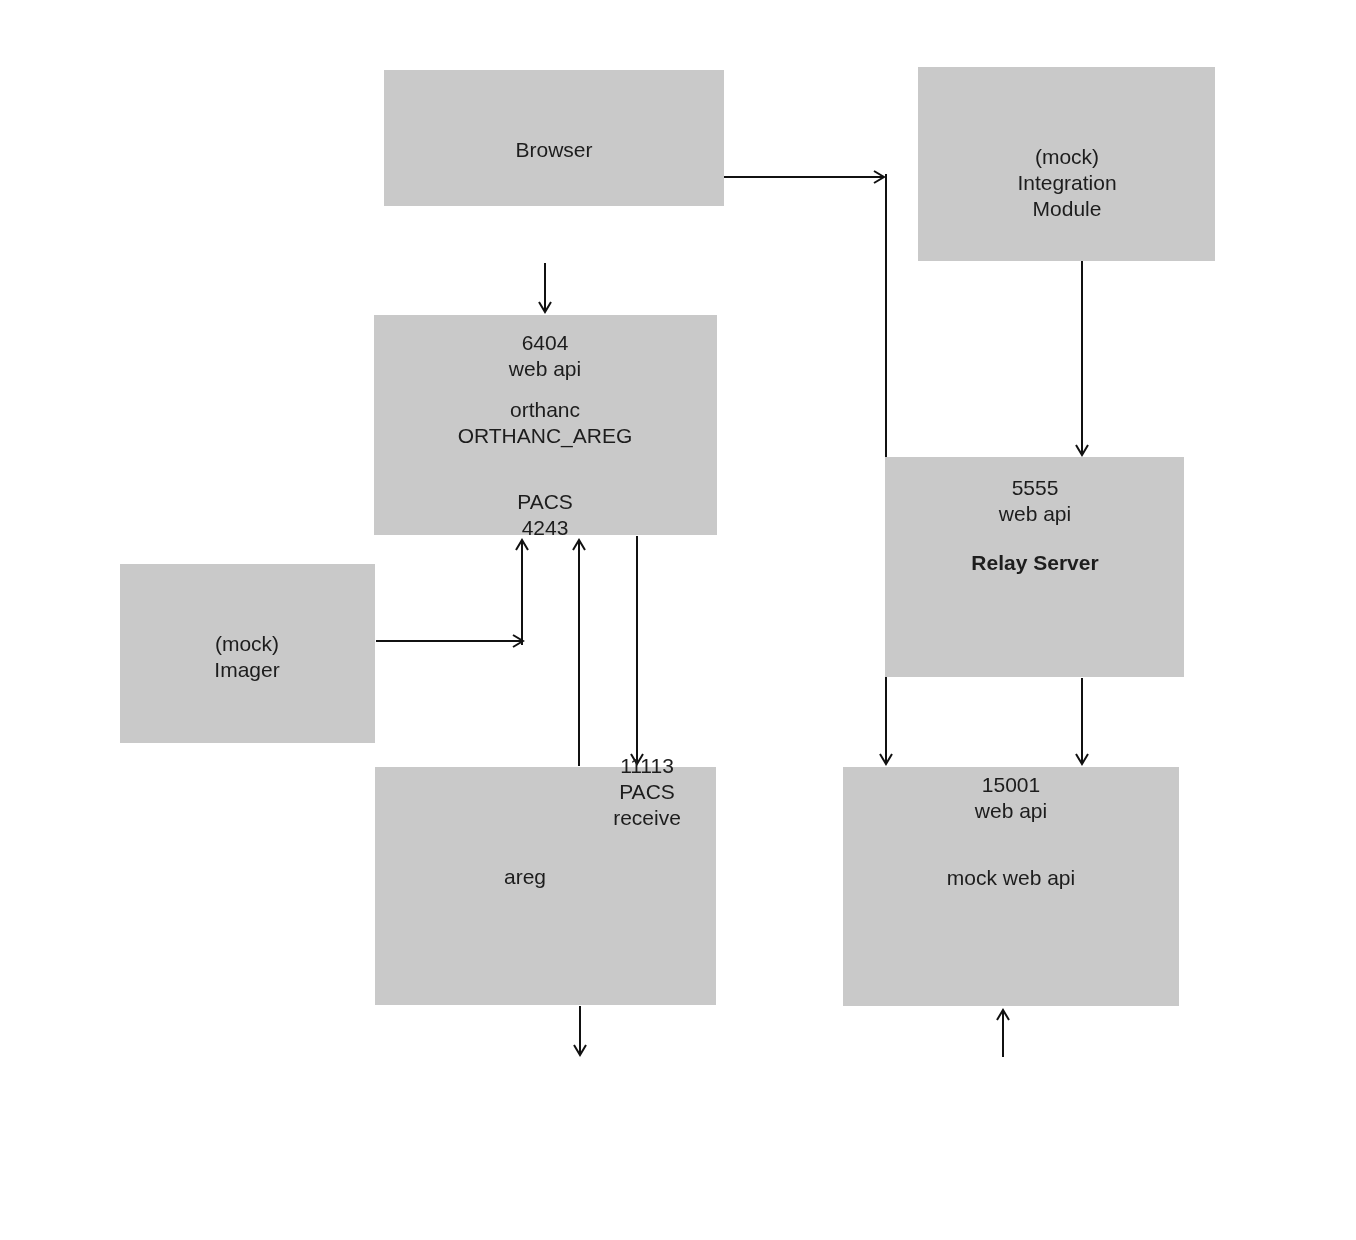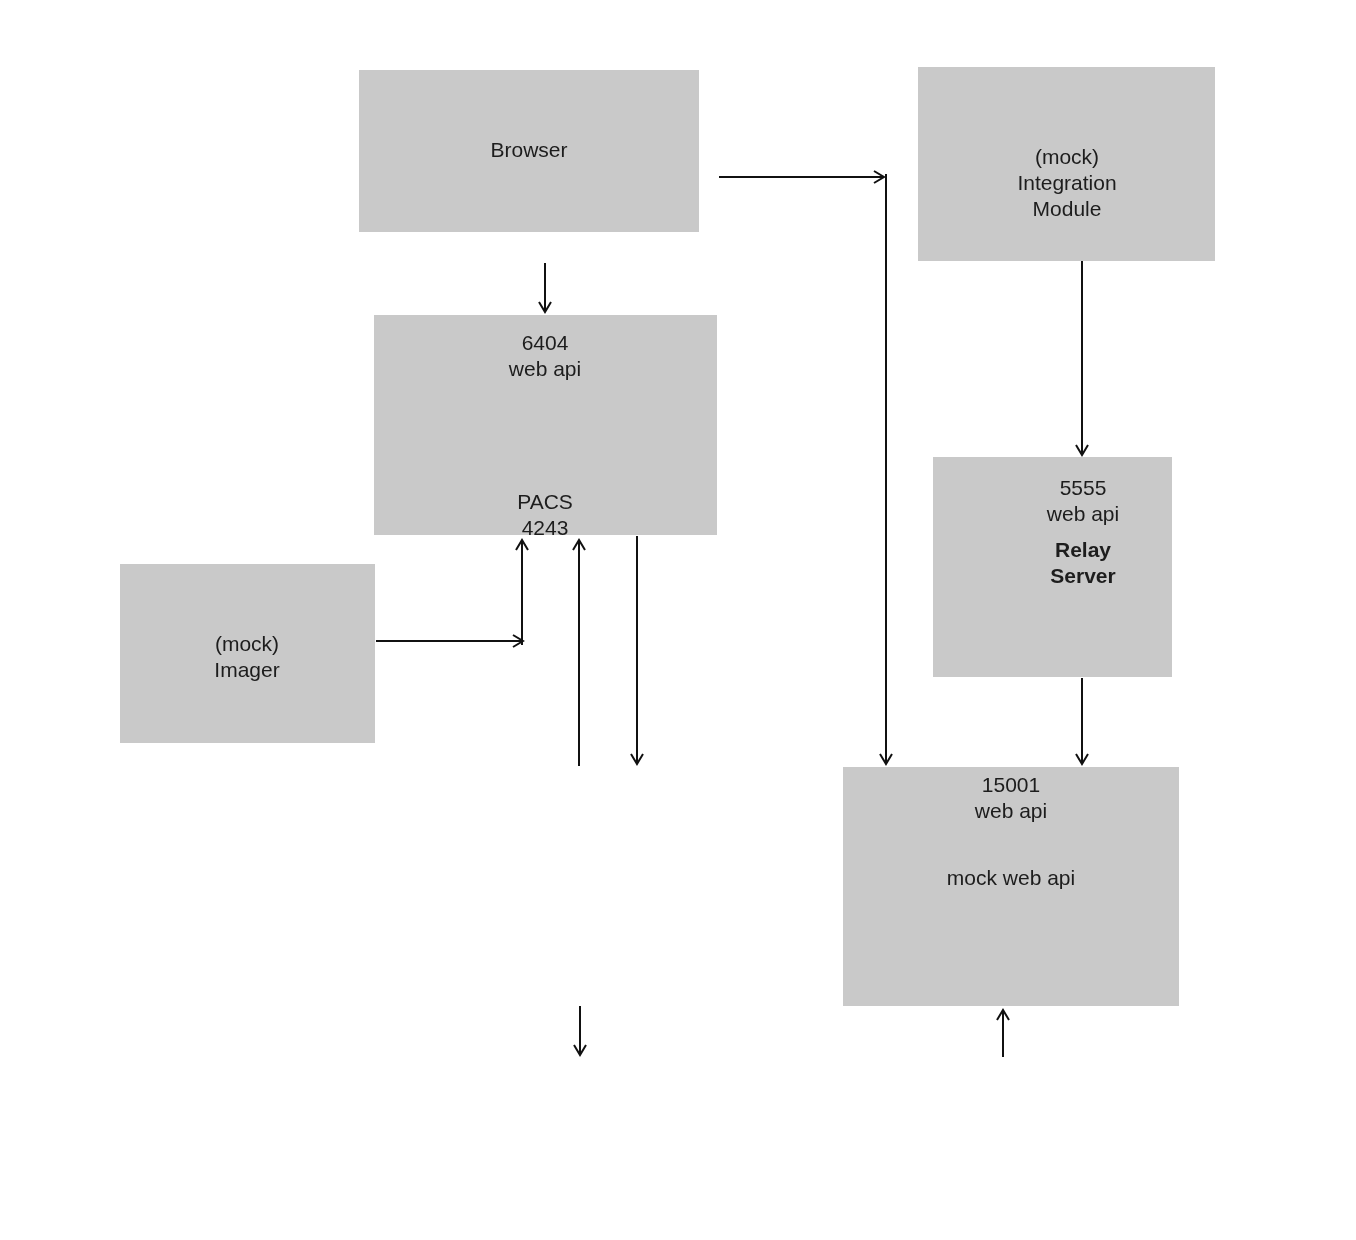--- a/index.html
+++ b/index.html
@@ -16,25 +16,25 @@
   .label {
     position:absolute;
     transform:translate(-50%, -50%);
     text-align:center;
     white-space:pre-line;
     font-size:21px;
     line-height:26px;
   }
 
   
-  #box-browser   { left:359px; top:70px;   width:340px; height:162px; }
+  #box-browser   { left:384px; top:70px;   width:340px; height:136px; }
   #box-integration{ left:918px; top:67px;  width:297px; height:194px; }
   #box-orthanc   { left:374px; top:315px;  width:343px; height:220px; }
   #box-imager    { left:120px; top:564px;  width:255px; height:179px; }
-  #box-relay     { left:933px; top:457px;  width:239px; height:220px; }
+  #box-relay     { left:885px; top:457px;  width:299px; height:220px; }
   #box-areg      { left:375px; top:767px;  width:341px; height:238px; }
   #box-aregapi   { left:843px; top:767px;  width:336px; height:239px; }
   #box-database  { left:377px; top:1058px; width:802px; height:92px;  }
 
   
   #lbl-browser            { left:170px; top:80px;  }
   #lbl-integration        { left:149px; top:116px; }
   #lbl-orthanc-port-top   { left:171px; top:41px;  }
   #lbl-orthanc-name       { left:171px; top:108px; }
   #lbl-orthanc-port-bottom{ left:171px; top:200px; }
@@ -80,35 +80,42 @@
 
   <div class="box" id="box-integration">
     <div class="label" id="lbl-integration">(mock)
 Integration
 Module</div>
   </div>
 
   <div class="box" id="box-orthanc">
     <div class="label" id="lbl-orthanc-port-top">6404
 web api</div>
+    <div class="label" id="lbl-orthanc-name">orthanc
+ORTHANC_AREG</div>
     <div class="label" id="lbl-orthanc-port-bottom">PACS
 4243</div>
   </div>
 
   <div class="box" id="box-imager">
     <div class="label" id="lbl-imager">(mock)
 Imager</div>
   </div>
 
   <div class="box" id="box-relay">
     <div class="label" id="lbl-relay-port">5555
 web api</div>
     <div class="label" id="lbl-relay-name">Relay Server</div>
   </div>
 
+  <div class="box" id="box-areg">
+    <div class="label" id="lbl-areg-port">11113
+PACS receive</div>
+    <div class="label" id="lbl-areg-name">areg</div>
+  </div>
 
   <div class="box" id="box-aregapi">
     <div class="label" id="lbl-aregapi-port">15001
 web api</div>
     <div class="label" id="lbl-aregapi-name">mock web api</div>
   </div>
 
 
 </div>
 

